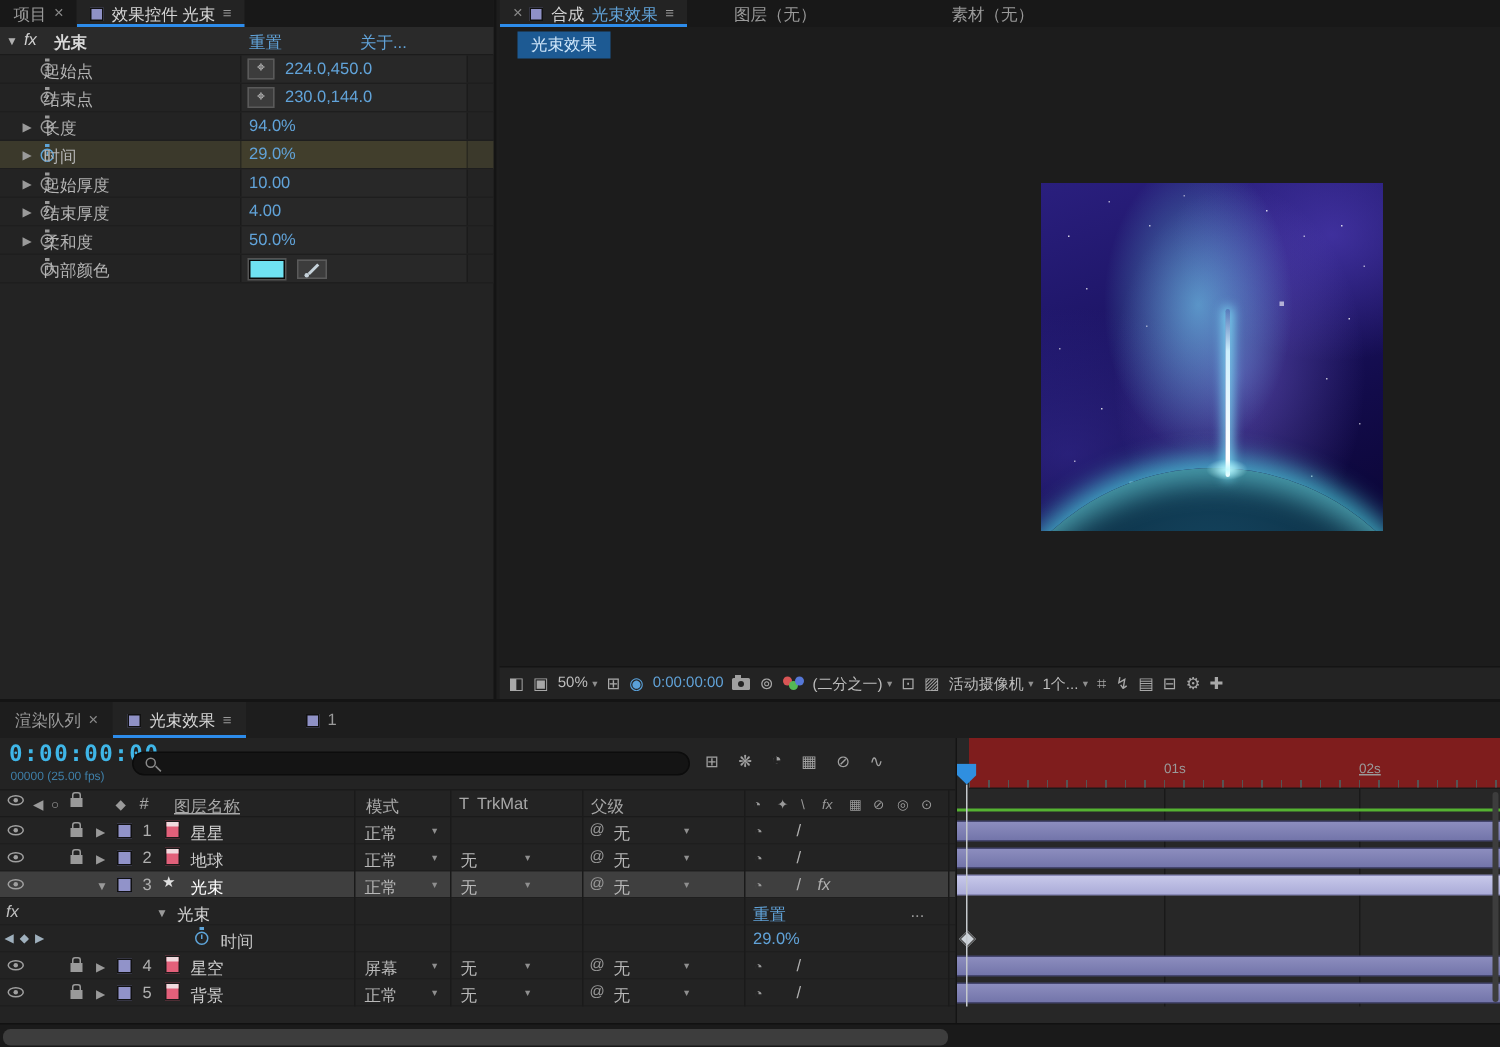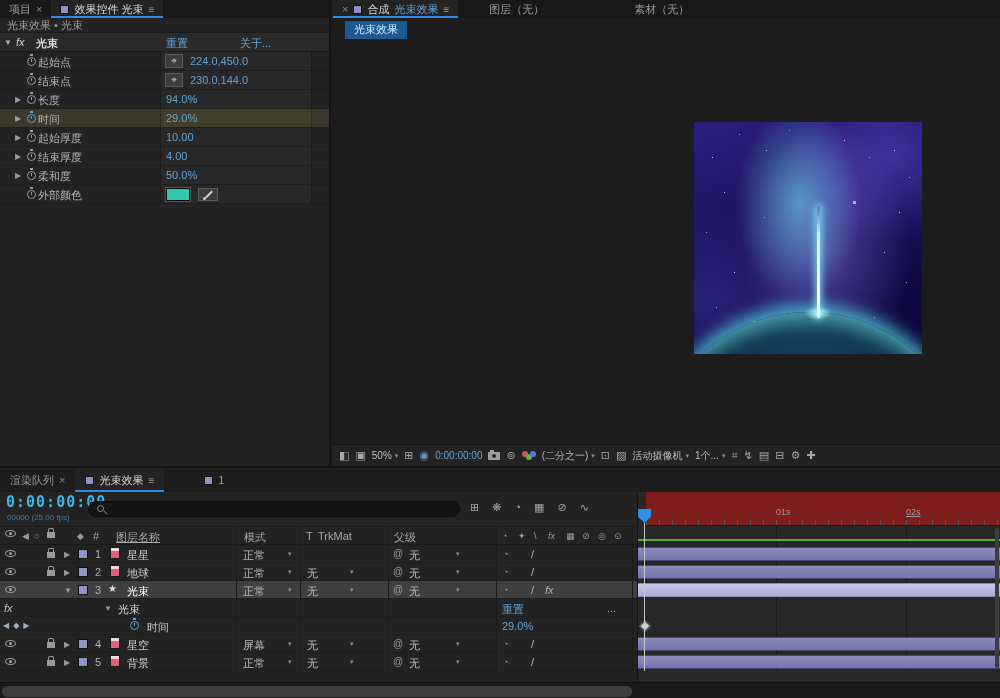--- a/index.html
+++ b/index.html
@@ -31,21 +31,21 @@
 .prow .vcol{position:absolute;left:160px;top:0;width:152px;height:100%;background:#282828;
   border-left:1px solid #1b1b1b;border-right:1px solid #1b1b1b;}
 .prow.sel{background:#3b392b;}
 .prow.sel .vcol{background:#413e2c;border-color:#2a2920;}
 .exp9{position:absolute;left:15px;top:5px;font-size:8px;color:#9a9a9a;}
 .sw{position:absolute;left:27px;top:5px;width:9px;height:9px;border:1px solid #9a9a9a;border-radius:50%;}
 .sw::before{content:"";position:absolute;left:2px;top:-4px;width:3px;height:2px;background:#9a9a9a;}
 .sw::after{content:"";position:absolute;left:3px;top:1px;width:1px;height:3px;background:#9a9a9a;}
 .sw.on{border-color:#5ea4d8;}
 .sw.on::before,.sw.on::after{background:#5ea4d8;}
-.pname{position:absolute;left:38px;top:3px;color:#b4b4b4;}
+.pname{position:absolute;left:29px;top:3px;color:#b4b4b4;}
 .pval{position:absolute;left:190px;top:3px;color:#61a3d9;}
 .pval.nox{left:166px;}
 .xbtn{position:absolute;left:165px;top:2px;width:18px;height:14px;background:#3c3c3c;border:1px solid #5a5a5a;
   color:#c8c8c8;font-size:10px;line-height:12px;text-align:center;}
 .swatch{position:absolute;left:166px;top:3px;width:24px;height:13px;border:1px solid #0a0a0a;outline:1px solid #555;}
 .dropbtn{position:absolute;left:198px;top:3px;width:20px;height:13px;background:#3c3c3c;border:1px solid #5a5a5a;}
 .dropbtn::before{content:"";position:absolute;left:9px;top:1px;width:2px;height:9px;background:#c6d2da;transform:rotate(45deg);}
 .dropbtn::after{content:"";position:absolute;left:4px;top:8px;width:3px;height:3px;background:#c6d2da;border-radius:50%;}
 .cb{position:absolute;left:166px;top:3px;width:12px;height:12px;background:#191919;border:1px solid #777;}
 .cb.on::after{content:"✓";position:absolute;left:1px;top:-1px;color:#bcd9ef;font-size:10px;}
@@ -170,21 +170,20 @@
       <div class="tab">
         <span>项目</span>
         <span class="close-ic">×</span>
       </div>
       <div class="tab active">
         <span class="sq"></span>
         <span>效果控件 光束</span>
         <span class="menu-ic">≡</span>
       </div>
     </div>
-    <div class="ec-bread">光束效果 • 光束</div>
     <div class="fx-header">
       <span class="tri">▼</span>
       <span class="fxb">fx</span>
       <span class="nm">光束</span>
       <span class="reset lnk">重置</span>
       <span class="about lnk">关于...</span>
     </div>
 
     <div>
       <div class="prow">
@@ -232,22 +231,22 @@
       <div class="prow">
         <span class="vcol"></span>
         <span class="exp9">▶</span>
         <span class="sw"></span>
         <span class="pname">柔和度</span>
         <span class="pval nox">50.0%</span>
       </div>
       <div class="prow">
         <span class="vcol"></span>
         <span class="sw"></span>
-        <span class="pname">外部颜色</span>
-        <span class="swatch" style="background: rgb(47, 199, 173);"></span>
+        <span class="pname">内部颜色</span>
+        <span class="swatch" style="background: rgb(111, 226, 242);"></span>
         <span class="dropbtn"></span>
       </div>
     </div>
   </section>
 
   <section class="comp">
     <div class="tabbar">
       <div class="tab active">
         <span class="close-ic">×</span>
         <span class="sq"></span>

